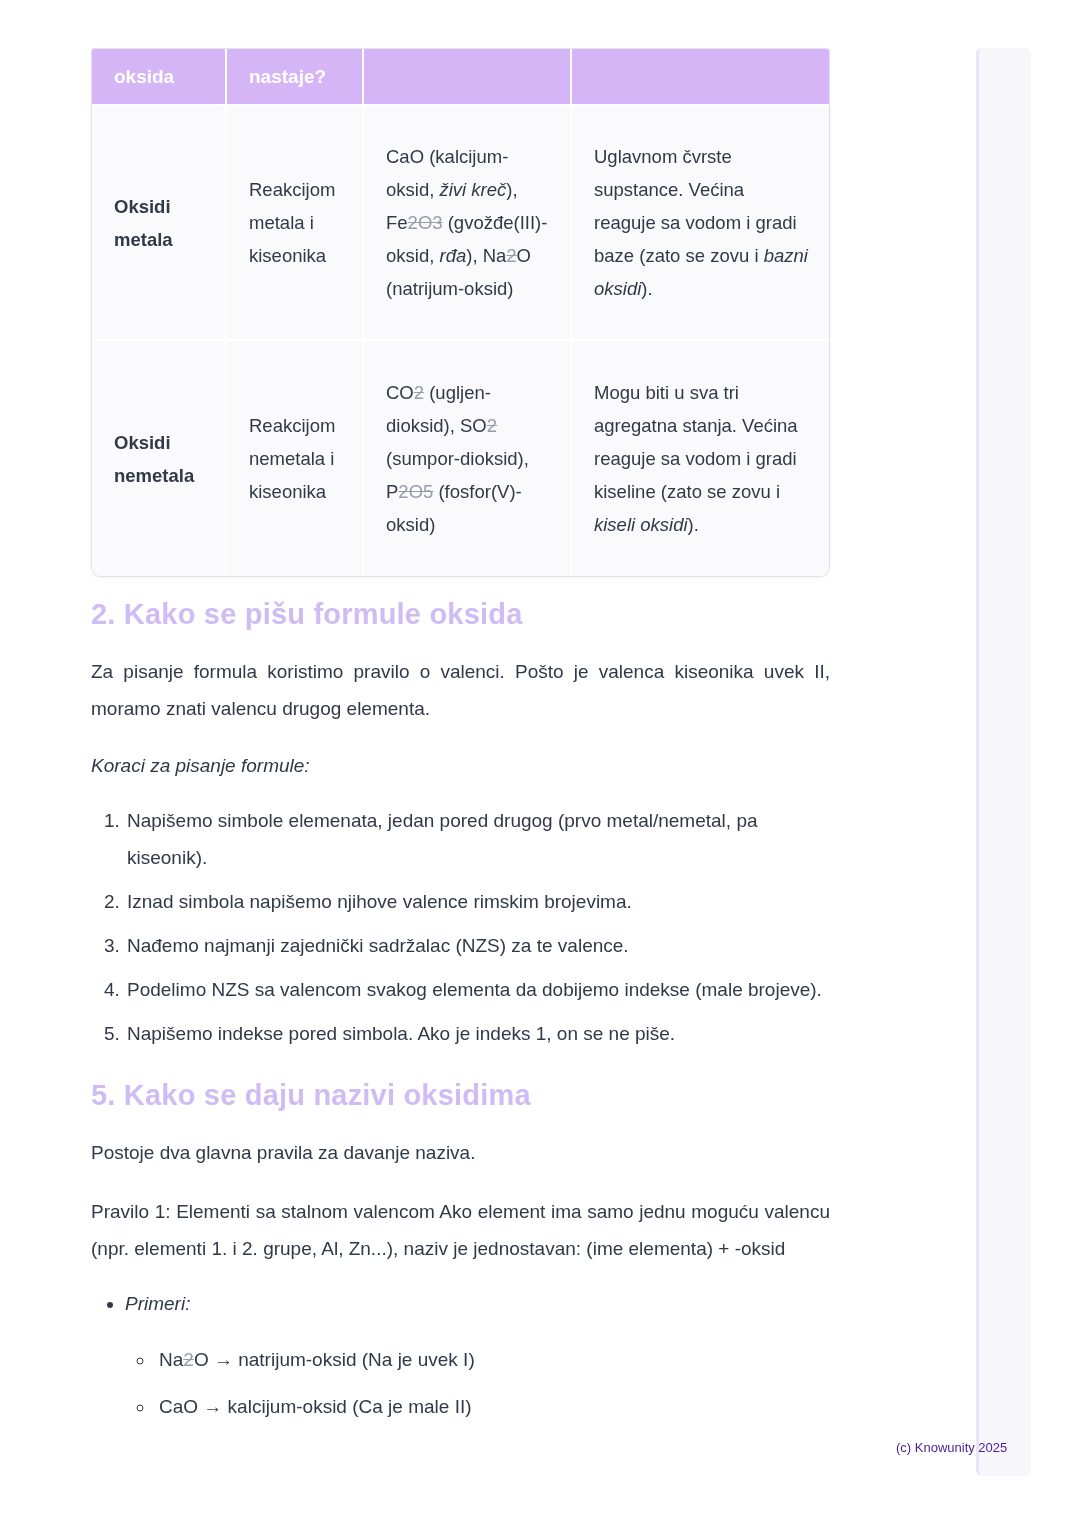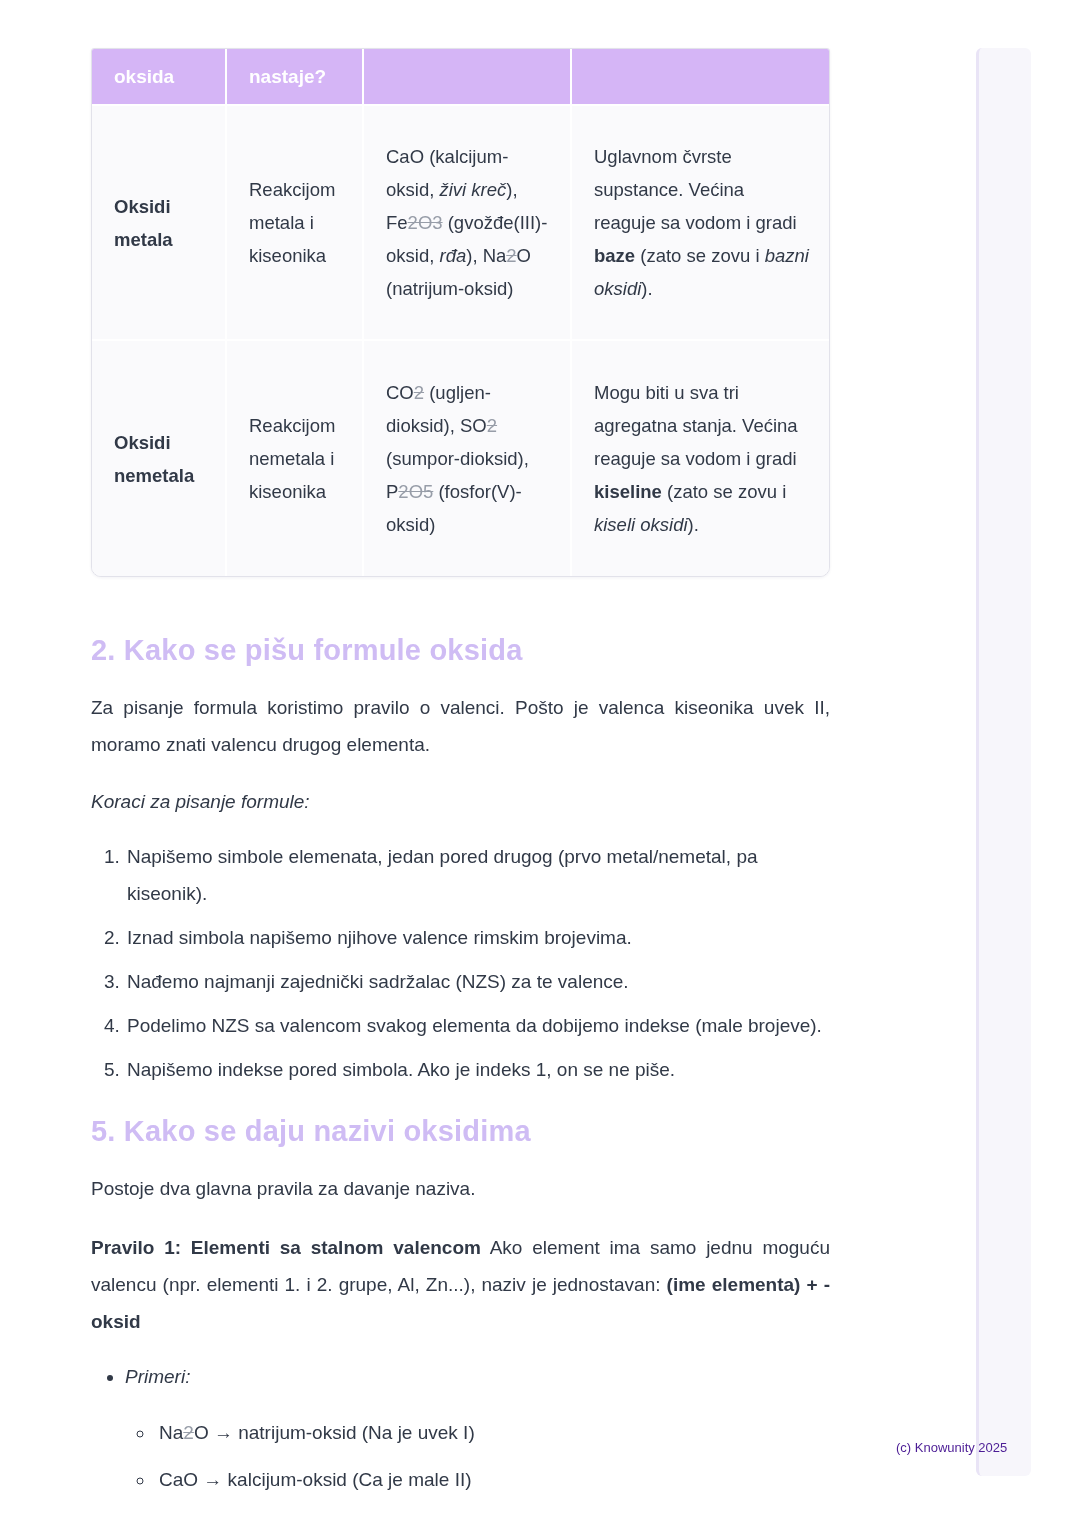--- a/index.html
+++ b/index.html
@@ -65,27 +65,27 @@
     font-size: 18.5px;
     line-height: 33px;
     display: flex;
     align-items: center;
     padding: 14px 22px;
   }
   .td-inner { width: 100%; }
   .td.bold { font-weight: 700; }
 
   
-  .rt-b { font-weight: 700; }
+  .rt-b { font-weight: 400; }
   .rt-i { font-style: italic; }
   .rt-s { color: #979da8; text-decoration: line-through; }
 
   
   .section-heading {
-    margin-top: 56px;
+    margin-top: 20px;
     font-size: 29px;
     line-height: 34px;
     font-weight: 700;
     color: #cfbcf4;
     letter-spacing: 0.2px;
   }
   .para {
     margin-top: 22px;
     font-size: 19px;
     line-height: 37px;

